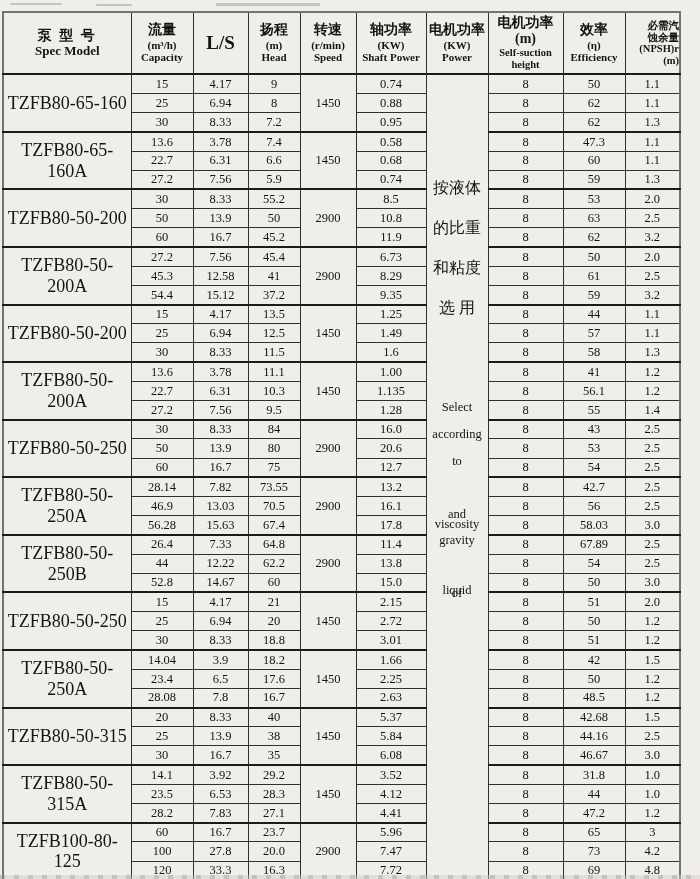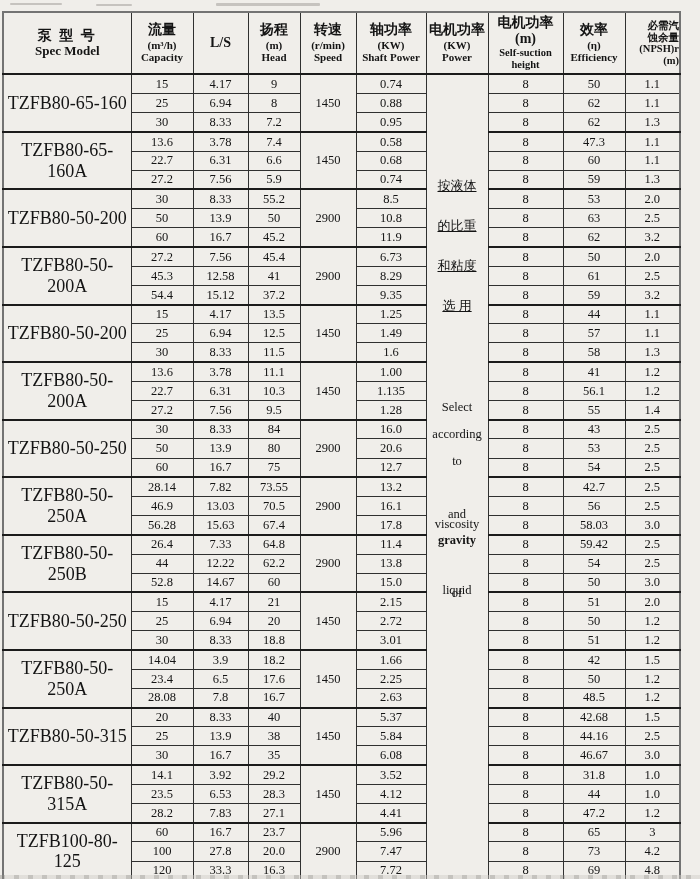--- a/index.html
+++ b/index.html
@@ -32,33 +32,33 @@
   .spec-table thead th { border-bottom:2px solid #1b1b1b; height:53px; padding:2px 0; }
   .spec-table tbody tr { height:19.2px; }
   .spec-table tbody tr.group-start td { border-top:2px solid #1b1b1b; }
 
   
   .hline { display:block; }
   .hline.zh { font-size:14px; }
   .hline.en { font-size:11px; }
   th.col-model .hline.zh { font-size:14px; letter-spacing:2px; }
   th.col-model .hline.en { font-size:13px; }
-  th.col-ls .hline { font-size:14px; }
+  th.col-ls .hline { font-size:19px; }
   th.col-npsh .hline { font-size:10.5px; line-height:1.1;text-align:right; }
   th.col-suction .hline.en { font-size:10.5px; }
 
   td.model { font-size:18px; }
   td.num { font-size:12.5px; }
 
   
   td.power-note { position:relative; padding:0; }
   .note-line {
     position:absolute; left:0; width:100%; text-align:center; white-space:nowrap;
   }
-  .note-line.zh { font-size:13px;text-decoration:underline; }
+  .note-line.zh { font-size:16px; }
   .note-line.en { font-size:12.5px; }
 </style>
 </head>
 <body>
 
 <div class="page">
 
   <div class="artifact" style="left:10px;top:3px;width:52px;height:2px;"></div>
   <div class="artifact" style="left:96px;top:4px;width:36px;height:2px;"></div>
   <div class="artifact" style="left:216px;top:3px;width:104px;height:3px;"></div>
@@ -139,21 +139,21 @@
           <td rowspan="42" class="power-note">
             <div class="note-line zh" style="top: 104px;">按液体</div>
             <div class="note-line zh" style="top: 144px; text-align: center;">的比重</div>
             <div class="note-line zh" style="top: 184px;">和粘度</div>
             <div class="note-line zh" style="top: 224px;">选 用</div>
             <div class="note-line en" style="top: 325px;">Select</div>
             <div class="note-line en" style="top: 352px;">according</div>
             <div class="note-line en" style="top: 379px;">to</div>
             <div class="note-line en" style="top: 406px; margin-top: 36px;">viscosity</div>
             <div class="note-line en" style="top: 432px;">and</div>
-            <div class="note-line en" style="top: 458px; font-weight: bold;">gravity</div>
+            <div class="note-line en" style="top: 458px;">gravity</div>
             <div class="note-line en" style="top: 483px; margin-top: 28px;">of</div>
             <div class="note-line en" style="top: 508px;">liquid</div>
           </td>
           <td class="num">8</td>
           <td class="num">50</td>
           <td class="num">1.1</td>
         </tr>
         <tr>
           <td class="num">25</td>
           <td class="num">6.94</td>
@@ -376,21 +376,21 @@
           <td class="num">3.0</td>
         </tr>
         <tr class="group-start">
           <td class="model" rowspan="3">TZFB80-50-250B</td>
           <td class="num">26.4</td>
           <td class="num">7.33</td>
           <td class="num">64.8</td>
           <td class="num" rowspan="3">2900</td>
           <td class="num">11.4</td>
           <td class="num">8</td>
-          <td class="num">59.42</td>
+          <td class="num">67.89</td>
           <td class="num">2.5</td>
         </tr>
         <tr>
           <td class="num">44</td>
           <td class="num">12.22</td>
           <td class="num">62.2</td>
           <td class="num">13.8</td>
           <td class="num">8</td>
           <td class="num">54</td>
           <td class="num">2.5</td>

